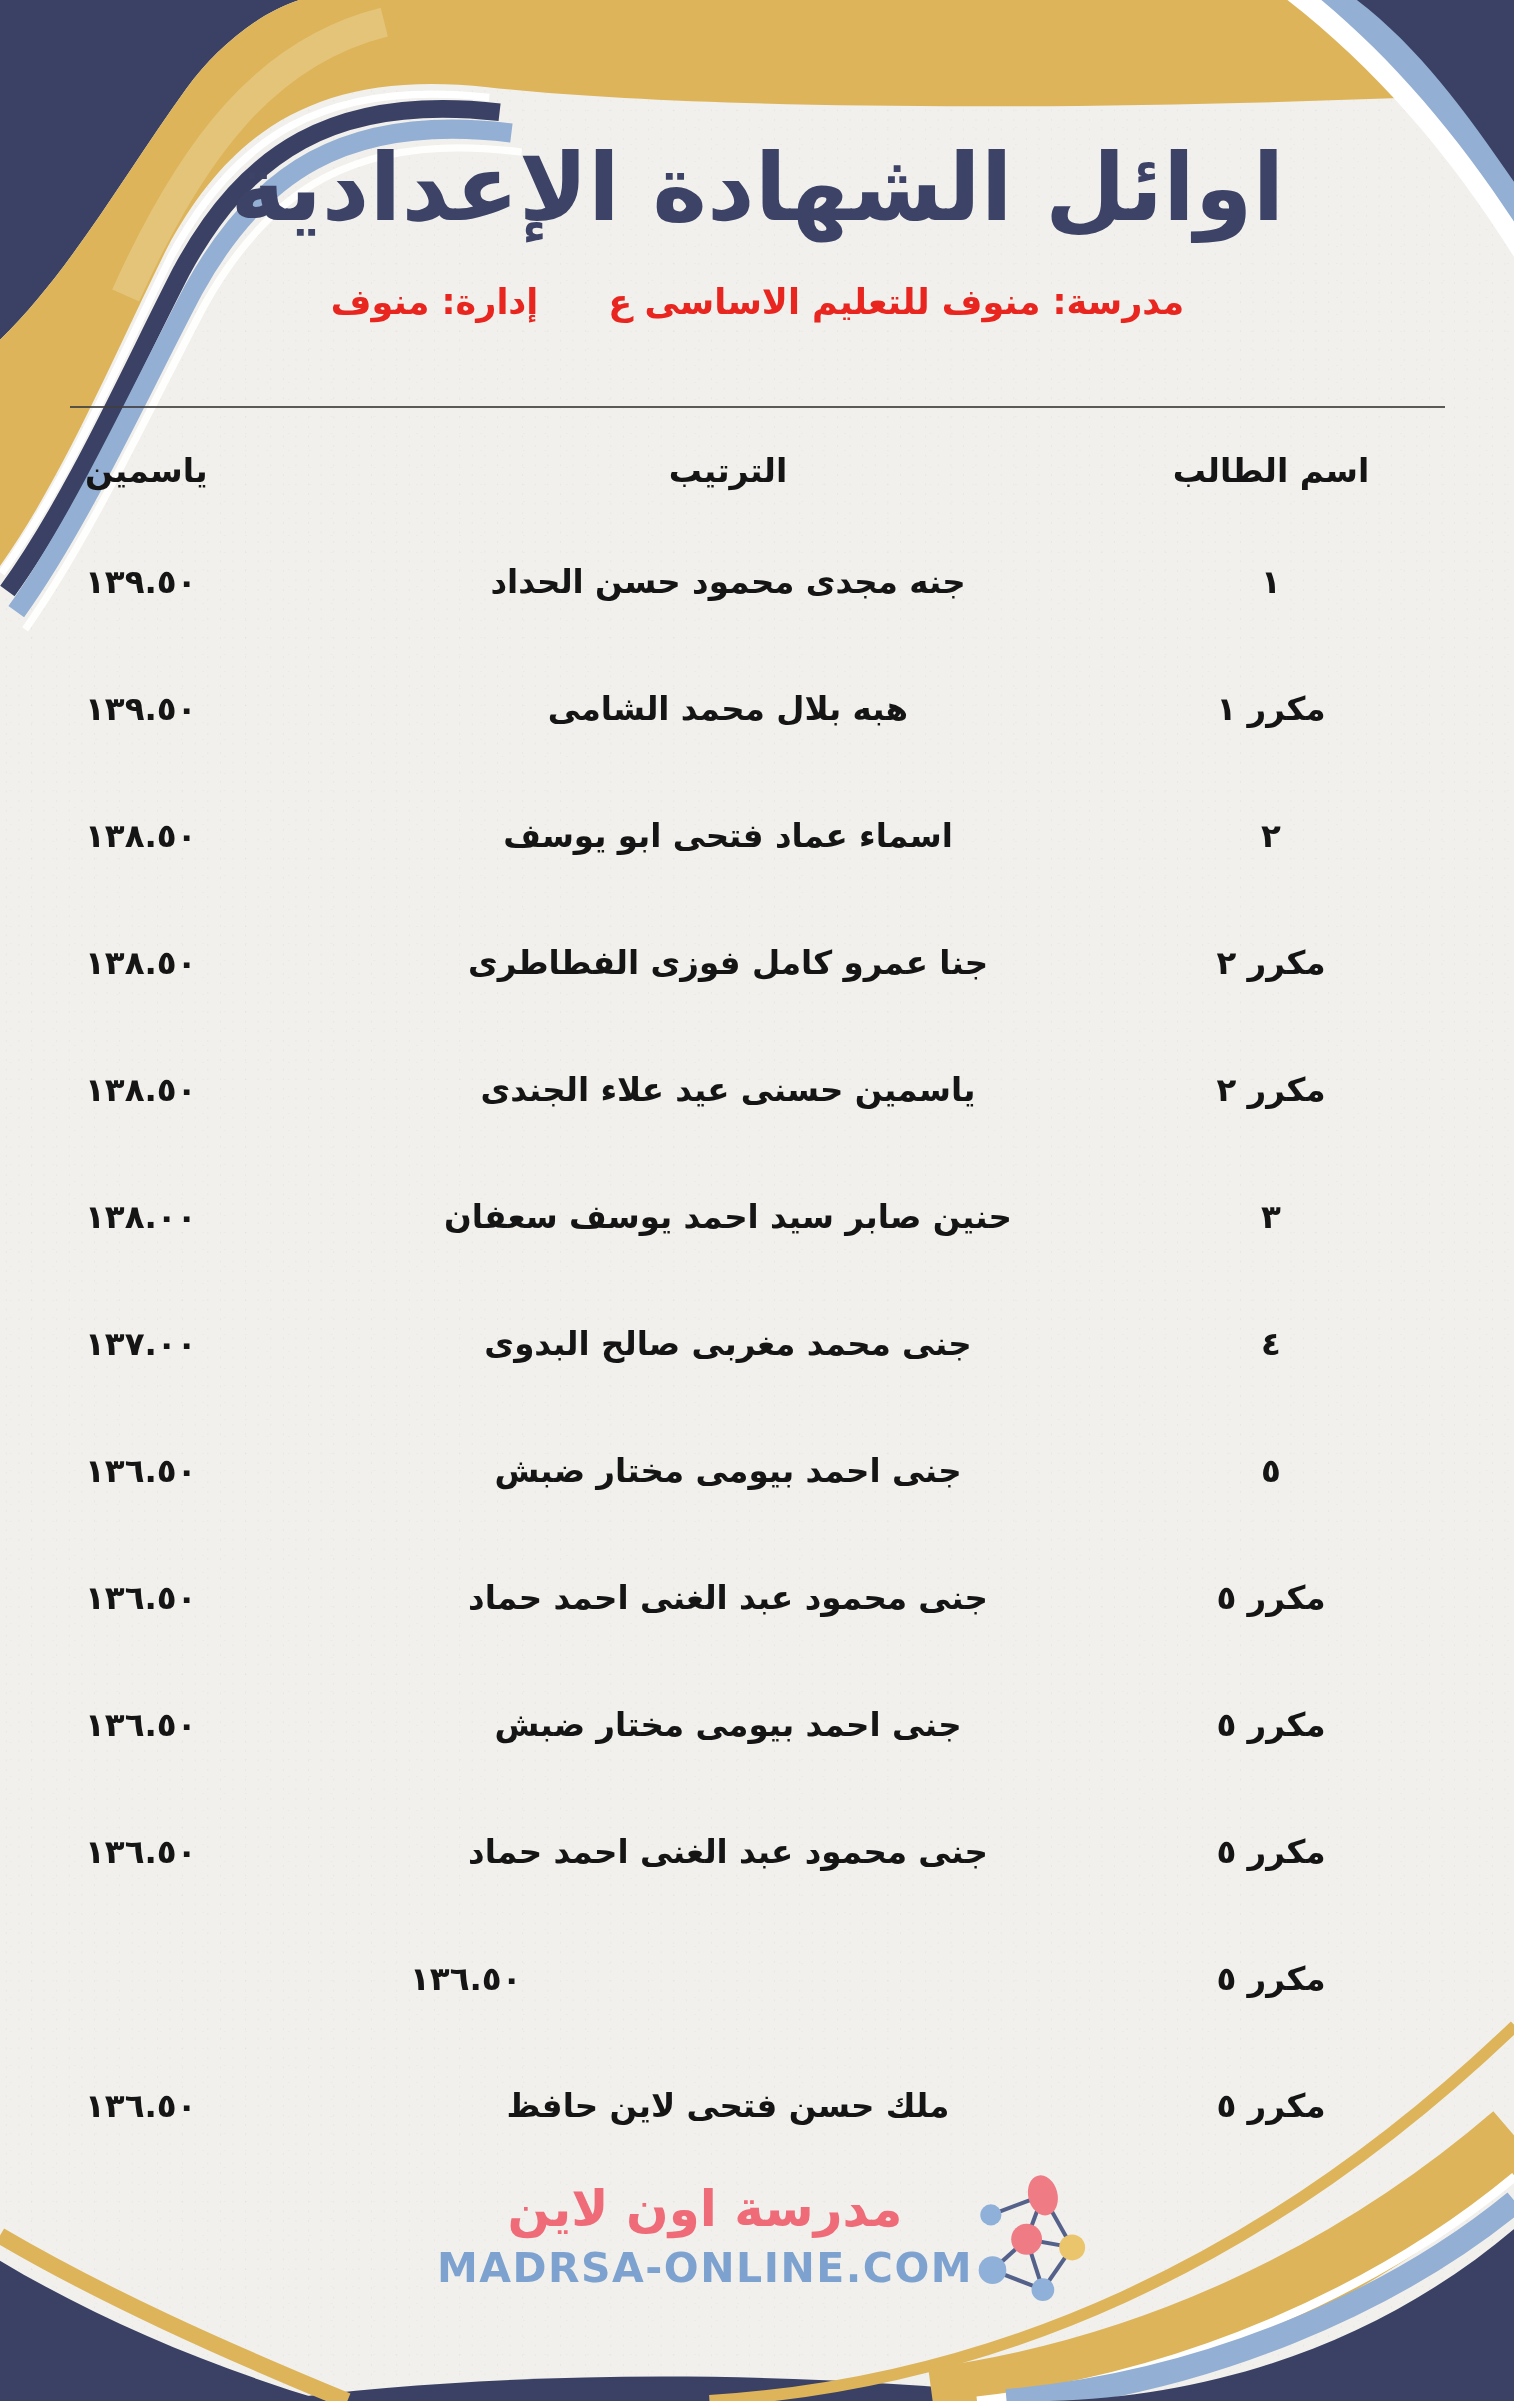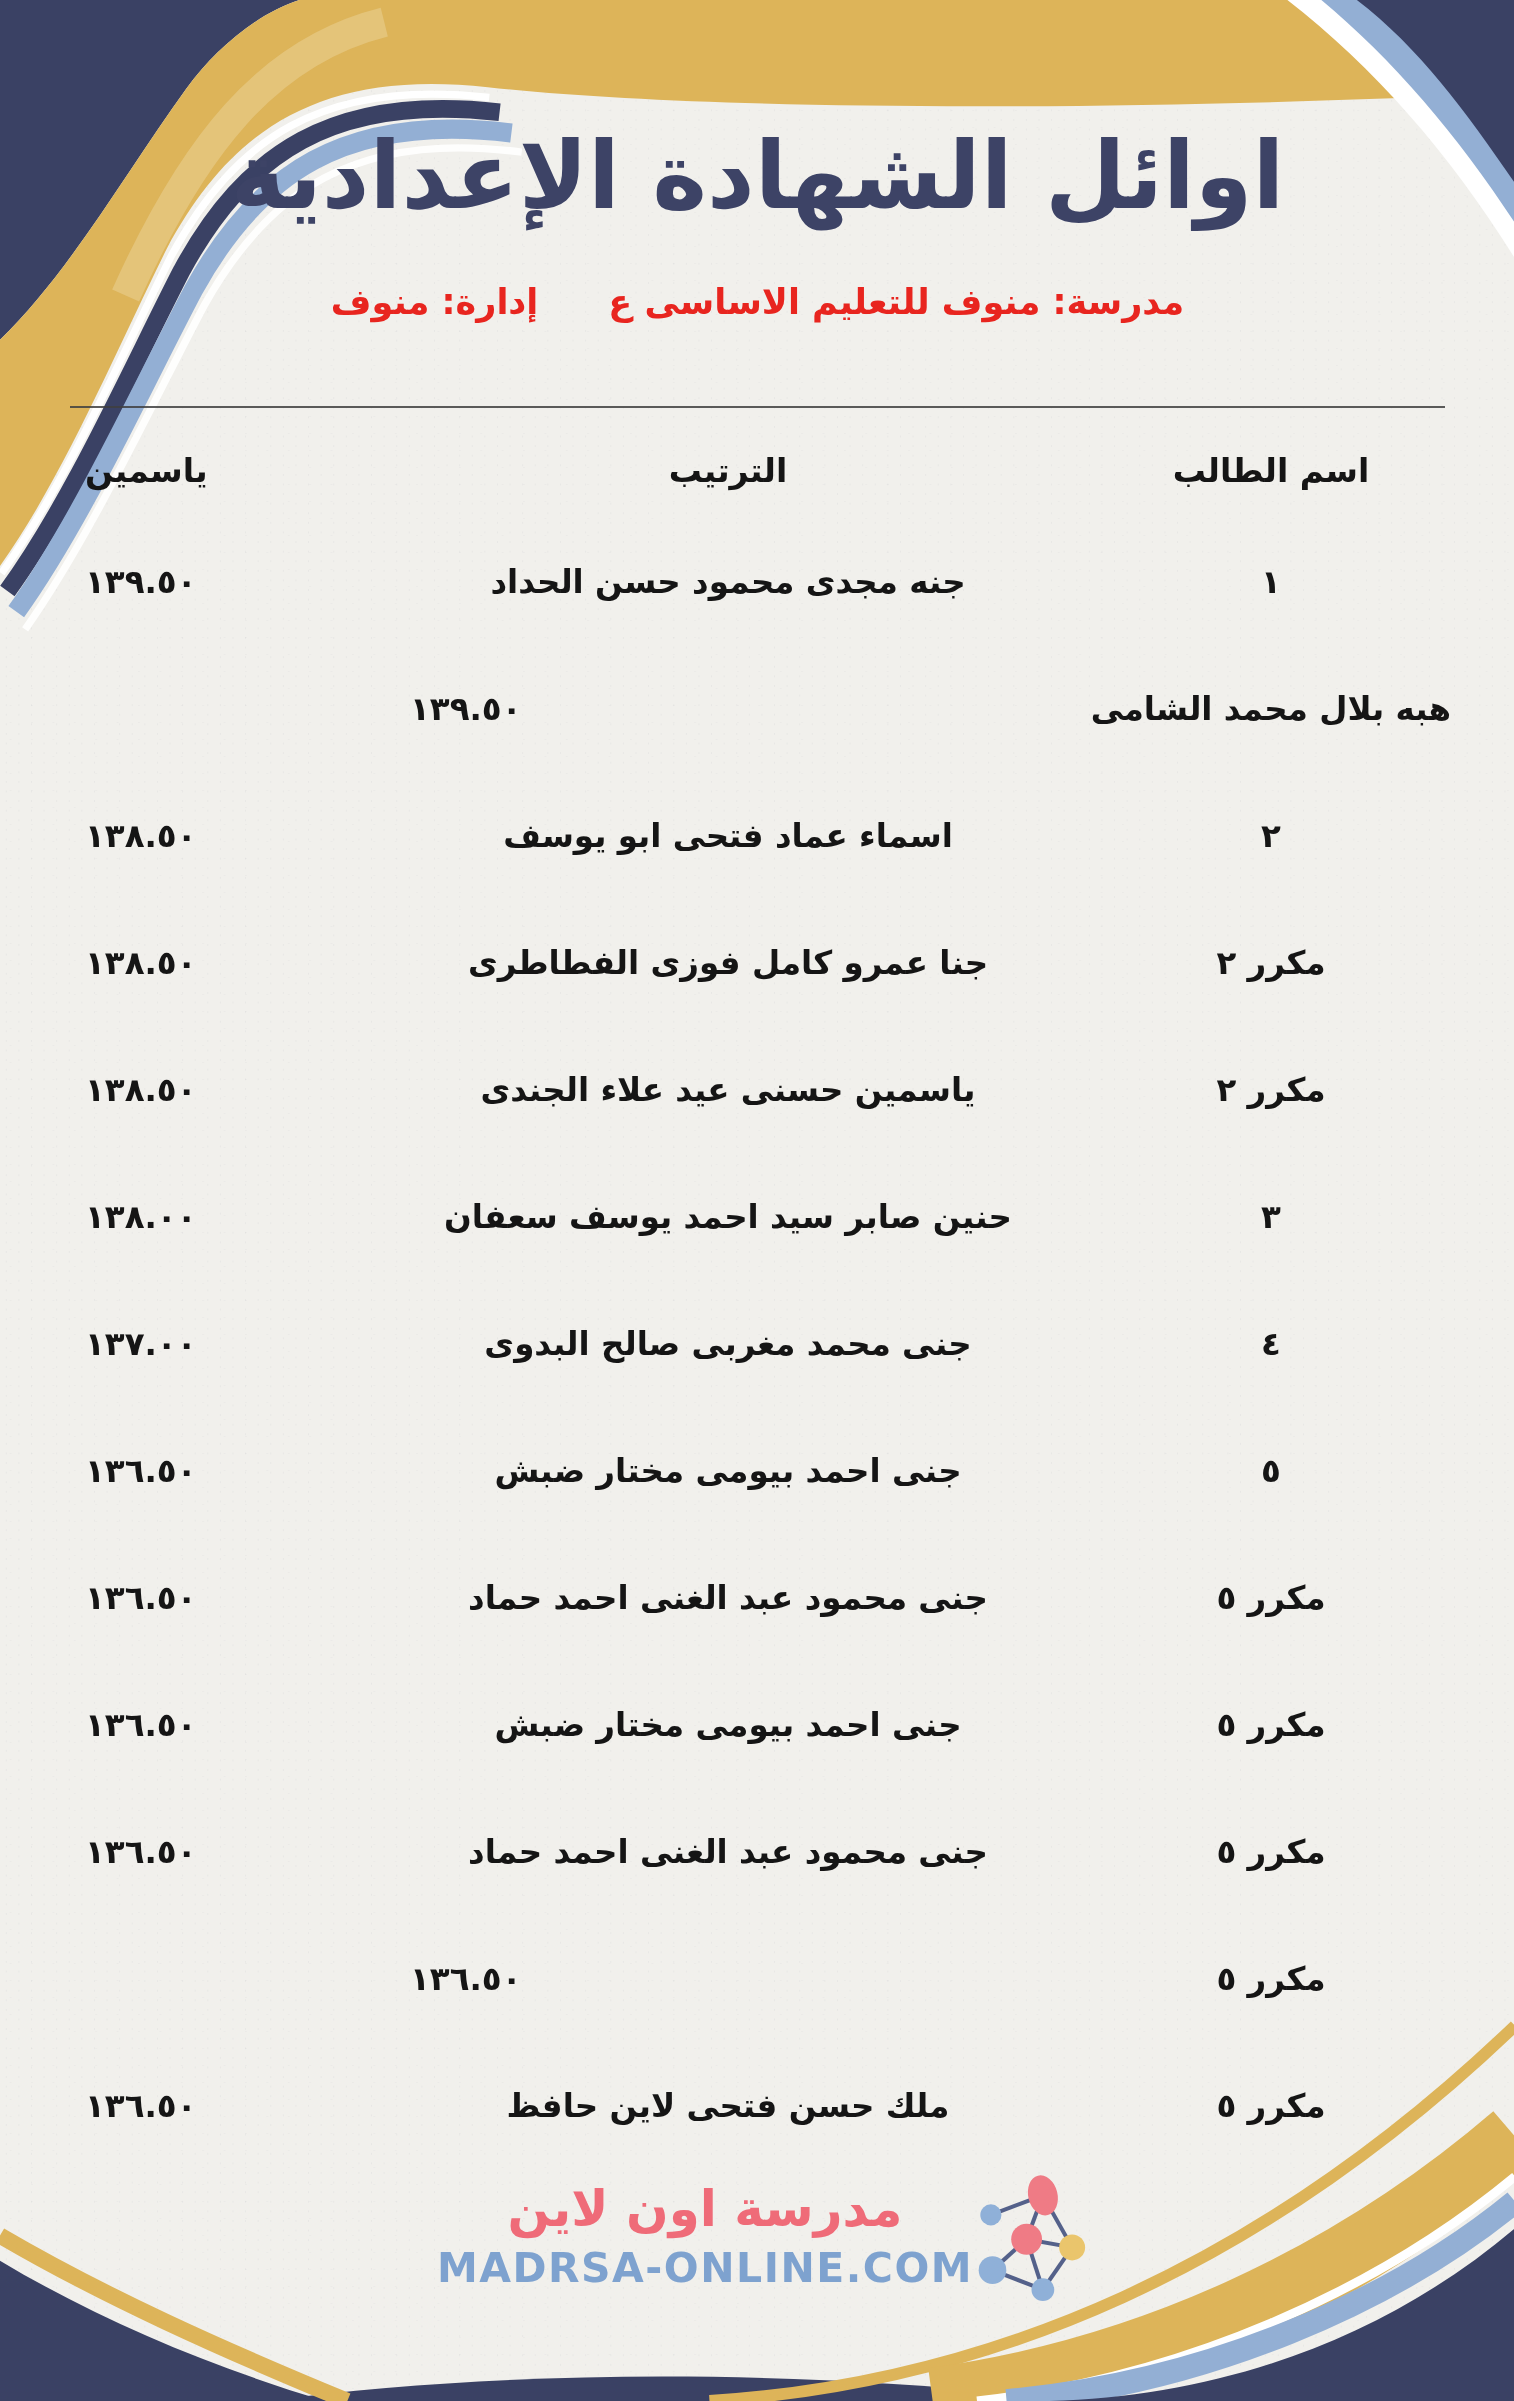--- a/index.html
+++ b/index.html
@@ -12,21 +12,21 @@
     background-color:#f1f0ec;
     background-image:
       radial-gradient(rgba(110,115,135,.07) 0.9px, transparent 1px),
       radial-gradient(rgba(140,140,155,.06) 0.7px, transparent 0.9px);
     background-size:12.6px 9.6px, 21.4px 17px;
   }
   .decor{position:absolute;inset:0;width:100%;height:100%;}
   .content{position:absolute;inset:0;}
 
   .title{
-    position:absolute;top:118px;left:0;right:0;margin:4px;
+    position:absolute;top:118px;left:0;right:0;margin:16px;
     text-align:center;direction:rtl;
     font-size:93px;font-weight:700;color:#3d4366;
   }
   .subtitle{
     position:absolute;top:282px;left:0;right:0;
     display:flex;justify-content:center;gap:70px;direction:rtl;
     color:#e8251f;font-size:35px;font-weight:700;
   }
   .divider{
     position:absolute;top:406px;left:70px;right:70px;height:1.5px;
@@ -104,20 +104,21 @@
         <div class="cell rank">الترتيب</div>
         <div class="cell total">ياسمين</div>
       </div>
 
     <div class="row trow">
           <div class="cell rank">١</div>
           <div class="cell name">جنه مجدى محمود حسن الحداد</div>
           <div class="cell total">١٣٩.٥٠</div>
         </div>
         <div class="row trow">
+          <div class="cell rank">مكرر ١</div>
           <div class="cell name">هبه بلال محمد الشامى</div>
           <div class="cell total">١٣٩.٥٠</div>
         </div>
         <div class="row trow">
           <div class="cell rank">٢</div>
           <div class="cell name">اسماء عماد فتحى ابو يوسف</div>
           <div class="cell total">١٣٨.٥٠</div>
         </div>
         <div class="row trow">
           <div class="cell rank">مكرر ٢</div>

